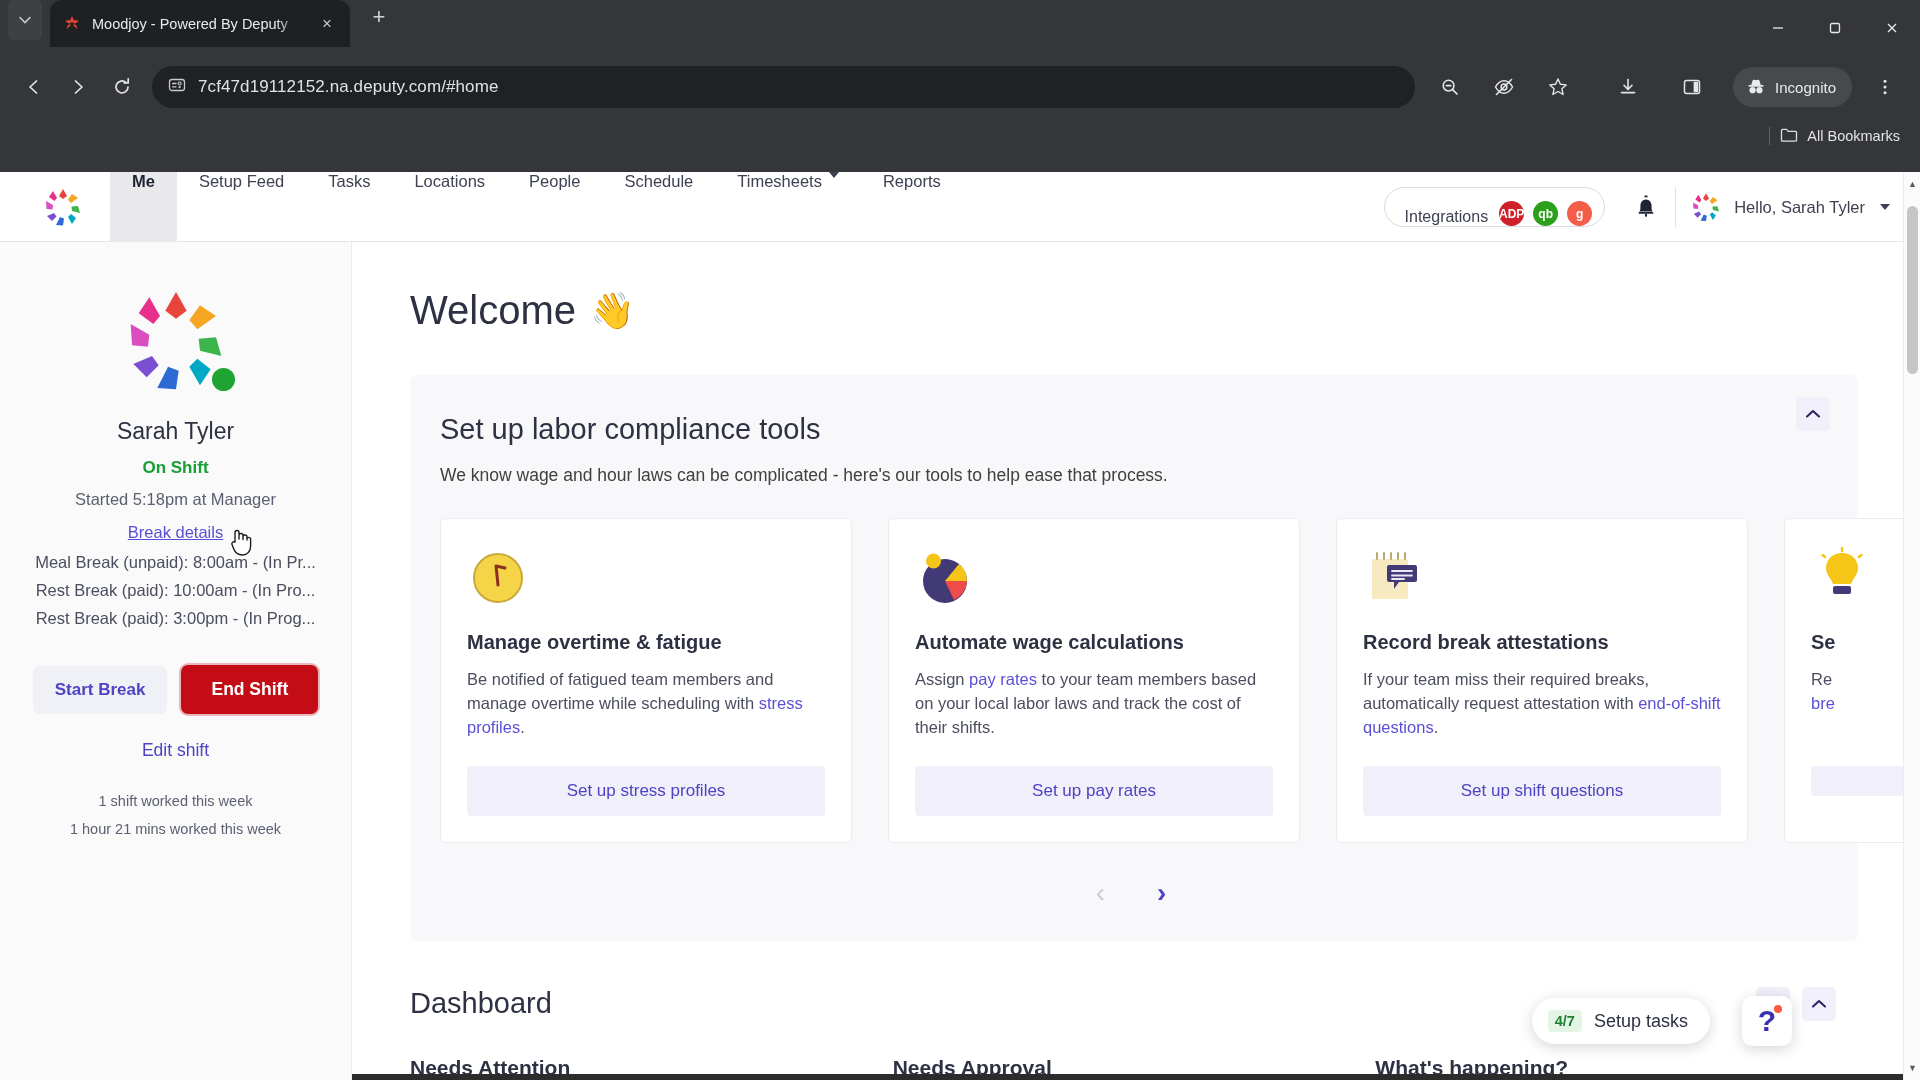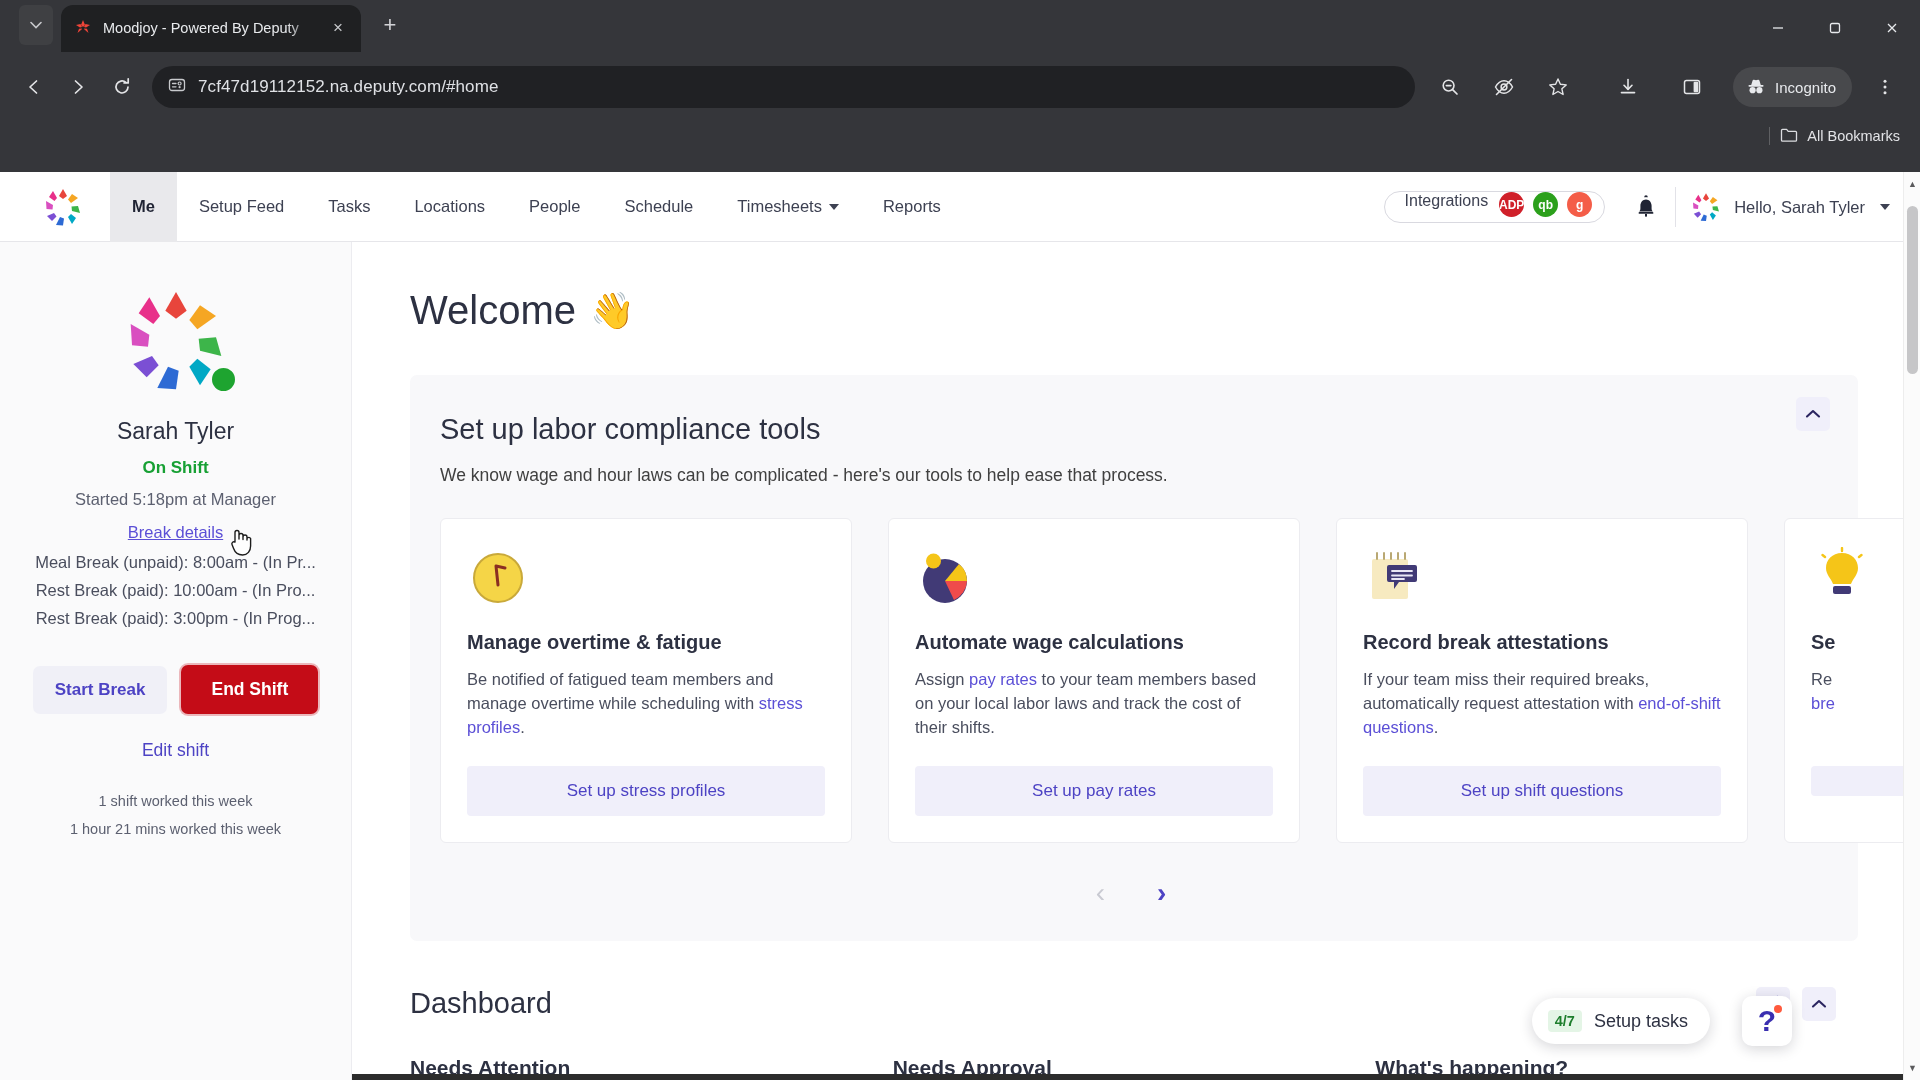--- a/index.html
+++ b/index.html
@@ -8,21 +8,21 @@
     font-family: "Liberation Sans", sans-serif;
     background: #ffffff;
     -webkit-font-smoothing: antialiased;
   }
 
   
   .browser { width: 1920px; height: 1080px; position: relative; background:#35363a; }
 
   .tabstrip {
     height: 56px; background: #35363a;
-    display: flex; align-items: center; padding-left: 19px; position: relative;
+    display: flex; align-items: flex-start; padding-left: 8px; position: relative;
   }
   .tab-list-btn {
     width: 34px; height: 40px; margin-bottom: 6px; border-radius: 6px;
     background: #3f4043; display:flex; align-items:center; justify-content:center;
     color:#c8c9cc; font-size: 12px; cursor: pointer;
   }
   .tab {
     height: 47px; width: 300px; background:#1f2022; border-radius: 12px 12px 0 0;
     display:flex; align-items:center; padding: 0 12px; gap: 10px; margin-left: 8px;
     position: relative; cursor: pointer;
@@ -78,29 +78,29 @@
   .page { position:absolute; left:0; top:172px; width: 1920px; height: 908px; background:#fff; overflow:hidden; }
 
   
   .appnav {
     height: 70px; background:#fff; border-bottom:1px solid #e6e6ea; display:flex; align-items:center;
     padding-left: 42px; position:relative;
   }
   .brand-logo { width: 42px; height: 42px; margin-right: 26px; flex:0 0 42px; position:relative;}
   .navitems { display:flex; align-items:stretch; height: 70px; }
   .navitem {
-    display:flex; align-items:center; padding: 0 22px; color:#3d4152; font-size:16.5px;
+    display:flex; align-items:flex-start; padding: 0 22px; color:#3d4152; font-size:16.5px;
     cursor:pointer; white-space:nowrap;
   }
   .navitem.active { background:#e9e9ec; color:#1f2333; font-weight:700; }
   .caret-dn { display:inline-block; margin-left:7px; border-left:5px solid transparent;
     border-right:5px solid transparent; border-top:6px solid #3d4152; }
   .nav-right { position:absolute; right: 26px; top:0; height:70px; display:flex; align-items:center; gap: 0; }
   .integrations {
-    height: 32px; border:1px solid #d9d9e0; border-radius: 22px; display:flex; align-items:flex-start;
+    height: 40px; border:1px solid #d9d9e0; border-radius: 22px; display:flex; align-items:flex-end;
     gap: 9px; padding: 0 12px 0 20px; cursor:pointer; margin-right: 18px;
   }
   .integrations .lbl { font-size: 16px; color:#3d4152; margin-right: 2px; }
   .badge { width: 25px; height:25px; border-radius:50%; display:flex; align-items:center;
     justify-content:center; font-size: 12px; font-weight:700; color:#fff; }
   .bell { width: 46px; height:46px; display:flex; align-items:center; justify-content:center; cursor:pointer;}
   .nav-sep { width:1px; height:40px; background:#e2e2e8; margin: 0 14px 0 6px; }
   .user-block { display:flex; align-items:center; gap: 12px; cursor:pointer; padding-right: 4px; }
   .user-av { width: 32px; height:32px; position:relative; }
   .user-name { font-size:16.5px; color:#3d4152; }

